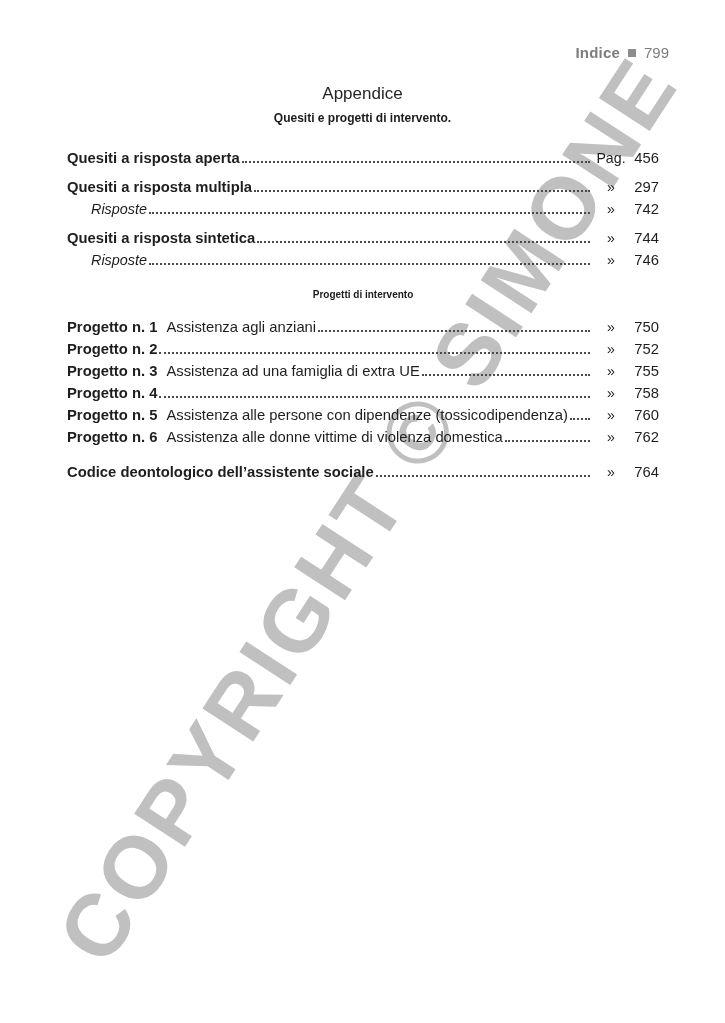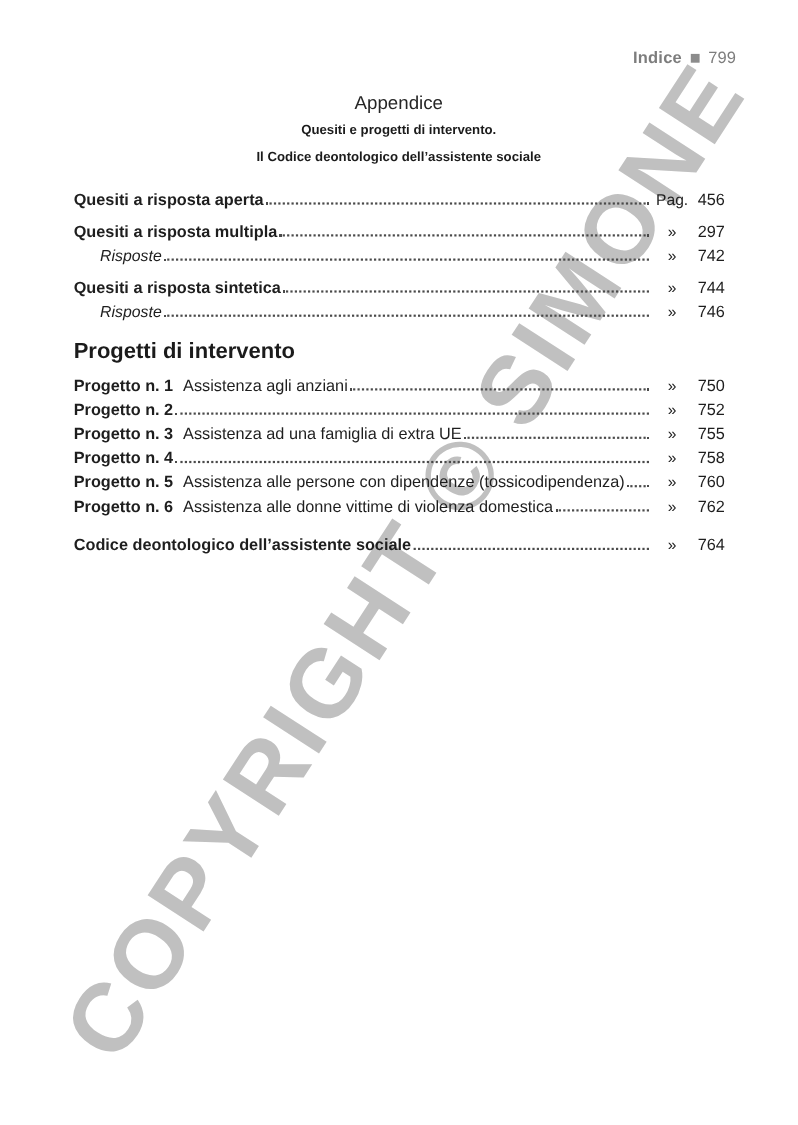--- a/index.html
+++ b/index.html
@@ -69,22 +69,23 @@
   .dots {
     flex: 1 1 auto;
     min-width: 16px;
     border-bottom: 2px dotted #4a4a4a;
     margin: 0 3px 4px 2px;
     height: 1px;
   }
   .marker { flex: none; width: 36px; text-align: center; font-size: 14.2px; }
   .pagenum { flex: none; width: 30px; text-align: right; font-size: 14.8px; }
   .toc-heading {
+    text-align: center;
     font-weight: 700;
-    font-size: 20px;
+    font-size: 10px;
     color: #1b1b1b;
     margin: 14px 0 11px 0;
     line-height: 20px;
   }
 </style>
 </head>
 <body>
 
 <div class="page">
 
@@ -94,21 +95,20 @@
 
     <div class="hdr">
       <span class="hdr-section">Indice</span>
       <span class="hdr-square"></span>
       <span class="hdr-page">799</span>
     </div>
 
     <div class="titleblock">
       <div class="kicker">Appendice</div>
       <div class="maintitle">Quesiti e progetti di intervento.</div>
-      <div class="maintitle">Il Codice deontologico dell’assistente sociale</div>
     </div>
 
     <div class="toc" id="toc">
         <div class="toc-row main gap">
           <span class="label">Quesiti a risposta aperta</span>
           <span class="dots"></span>
           <span class="marker">Pag.</span>
           <span class="pagenum">456</span>
         </div>
         <div class="toc-row main gap">

